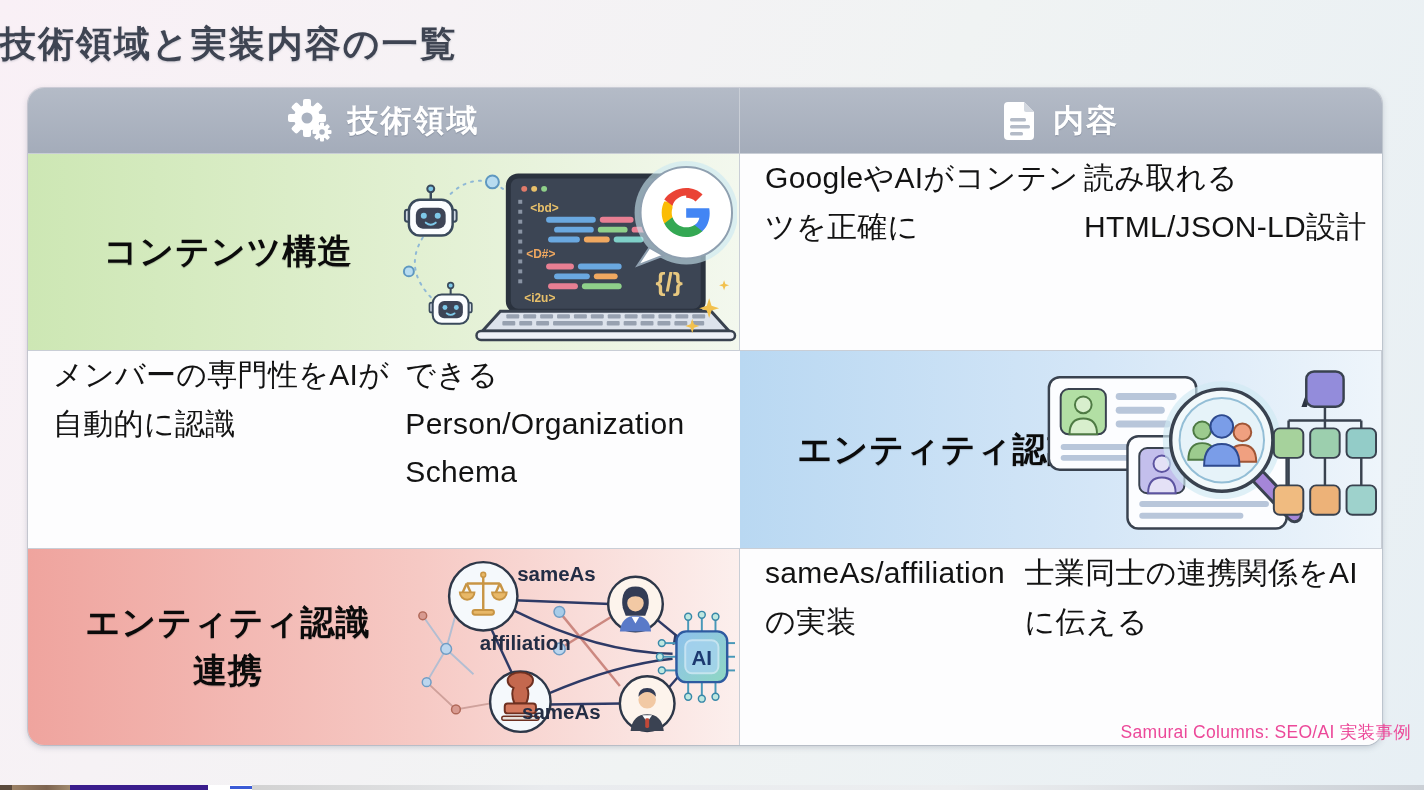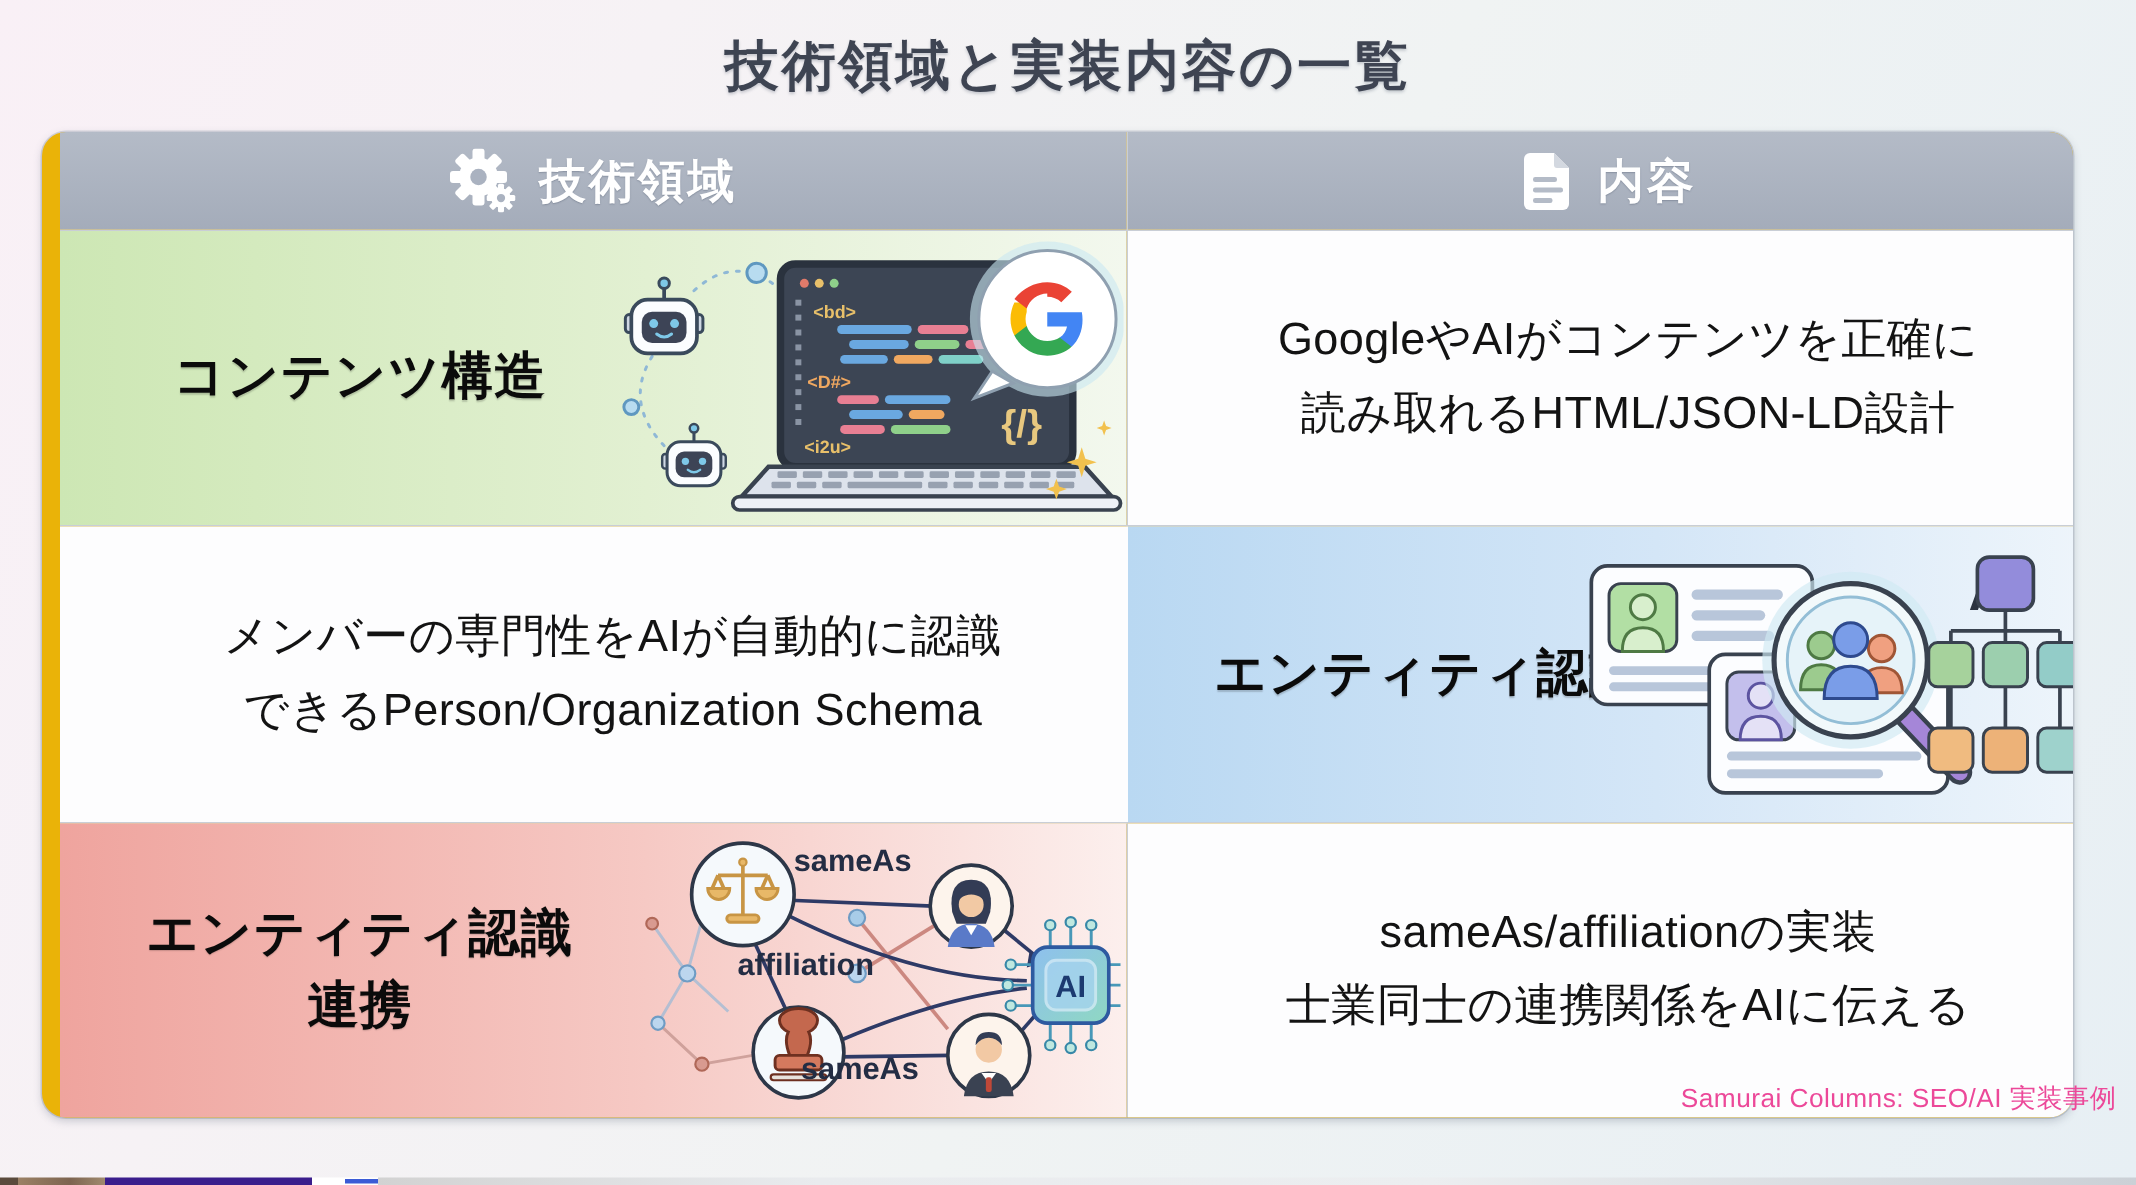--- a/index.html
+++ b/index.html
@@ -4,32 +4,31 @@
 <style>
   * { margin:0; padding:0; box-sizing:border-box; }
   html,body { width:1424px; height:790px; overflow:hidden; }
   body {
     font-family:"Liberation Sans","DejaVu Sans",sans-serif;
     background:linear-gradient(115deg,#f9f0f6 0%,#f6f2f5 25%,#f0f3f3 55%,#e7eff4 100%);
     position:relative;
   }
   .title {
     position:absolute; top:20px; left:0; width:100%;
-    text-align:center; font-size:36px; font-weight:800;
+    font-size:36px; font-weight:800;
     color:#3e4452; letter-spacing:2px;
     text-shadow:0 1px 2px rgba(60,70,90,.25);
   }
   .table-card {
     position:absolute; left:28px; top:88px; width:1354px; height:657px;
-    border-radius:16px; overflow:hidden; background:#eab308;
+    border-radius:16px; overflow:hidden; background:#e5e5e5;
     box-shadow:0 2px 6px rgba(90,100,120,.30), 0 0 0 1px rgba(170,178,190,.45);
     display:grid;
     grid-template-columns:712px 642px;
     grid-template-rows:66px 197px 198px 196px;
-    padding-left:12px;
   }
   .cell { border-right:1.5px solid #c9ced6; border-bottom:1.5px solid #c9ced6; position:relative; }
   .cell.col2 { border-right:none; }
   .cell.lastrow { border-bottom:none; }
   .head {
     background:linear-gradient(180deg,#b4bbc7 0%,#a4acba 100%);
     display:flex; align-items:center; justify-content:center; gap:16px;
     color:#fff; font-size:31px; font-weight:800; letter-spacing:2px;
     text-shadow:0 1px 1px rgba(70,80,100,.35);
   }
@@ -43,23 +42,23 @@
     font-size:34px; font-weight:800; color:#0b0b0b; line-height:1.4;
     letter-spacing:1px; text-shadow:0 1px 1px rgba(0,0,0,.18);
     text-align:left;
   }
   .illo { position:absolute; top:50%; transform:translateY(-50%); }
   .illo.i1 { right:2px;  width:348px; height:184px; }
   .illo.i2 { right:4px;  width:334px; height:170px; }
   .illo.i3 { right:4px;  width:322px; height:184px; }
   .desc {
     background:#fdfdfe;
-    display:flex; flex-direction:column; justify-content:center;
+    display:flex; flex-direction:row; justify-content:center;
     padding-left:25px; font-size:30px; font-weight:500; color:#131313;
-    line-height:1.62; letter-spacing:.3px;align-items:center;
+    line-height:1.62; letter-spacing:.3px;
   }
   .footer {
     position:absolute; top:720px; right:13px;
     font-size:17.5px; color:#ec4899; letter-spacing:.3px;
   }
   .bottom-strip { position:absolute; left:0; bottom:0; height:5px; width:1424px; }
   .bottom-strip > div { position:absolute; top:0; height:5px; }
   .seg-a { left:0; width:12px; background:#5a4a3c; }
   .seg-b { left:12px; width:58px; background:linear-gradient(90deg,#9b8165,#7d6450 60%,#a08a6e); }
   .seg-c { left:70px; width:138px; background:#3a1d8c; }

